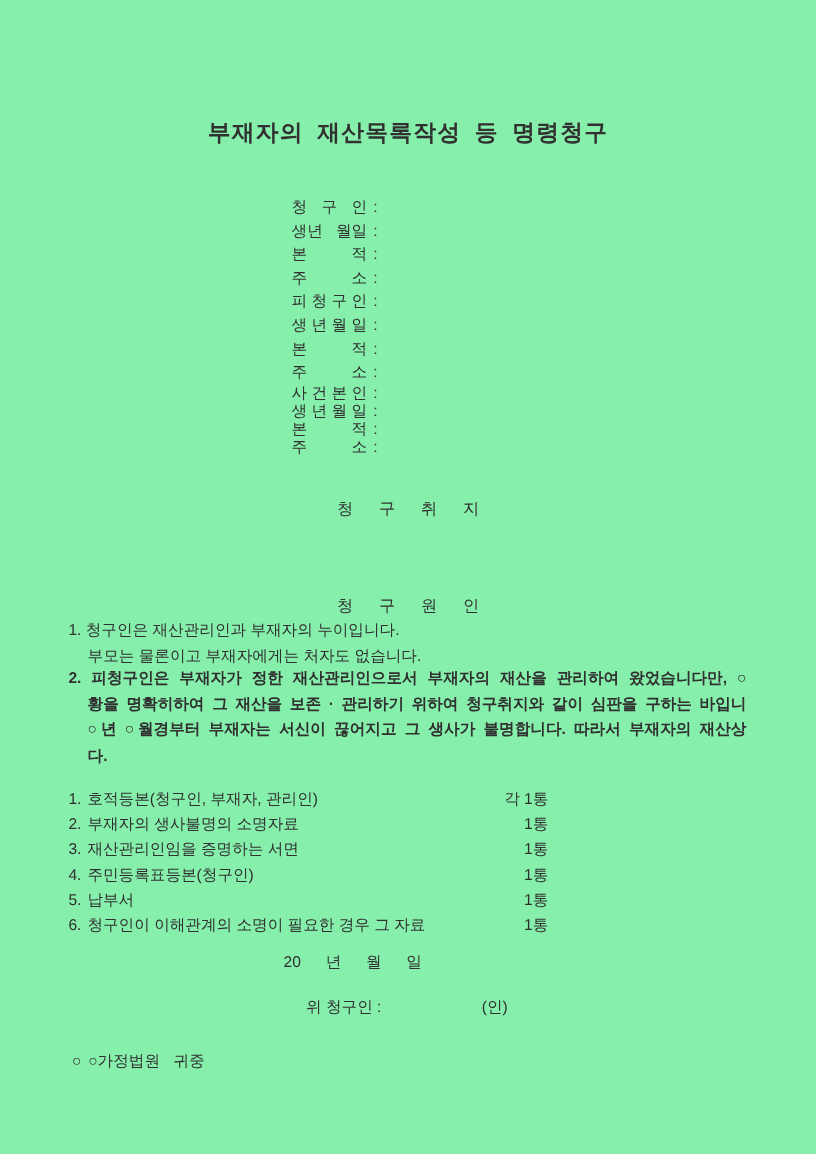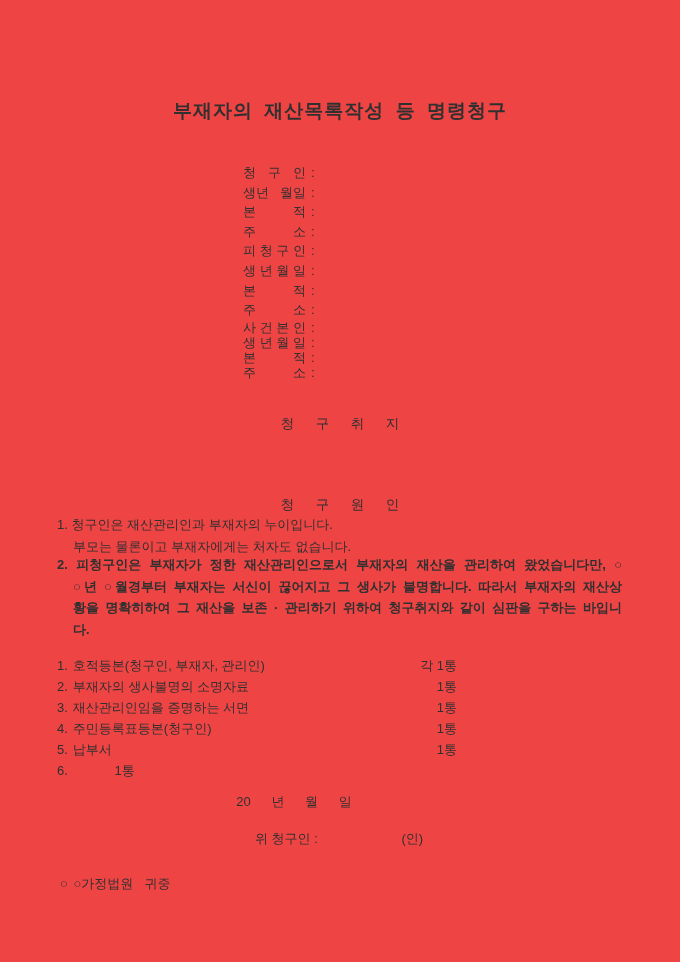--- a/index.html
+++ b/index.html
@@ -1,21 +1,21 @@
 <!DOCTYPE html>
 <html><head>
 <meta charset="utf-8">
 <style>
   html, body { margin: 0; padding: 0; background: #888; }
   .page {
     position: relative;
     width: 680px;
     height: 962px;
     margin: 0 auto;
-    background: #ef4444;
+    background: #86efac;
     color: #303030;
     font-family: "Liberation Sans", "DejaVu Sans", sans-serif;
     overflow: hidden;
   }
   .doc-title {
     position: absolute;
     top: 98px; left: 0;
     width: 680px;
     text-align: center;
     font-size: 19px;
@@ -108,22 +108,22 @@
 
   <div class="heading" style="top:496px;">청  구  원  인</div>
 
   <div class="bodyblock" style="top:514px;">
     <div>1. 청구인은 재산관리인과 부재자의 누이입니다.</div>
     <div class="indent">부모는 물론이고 부재자에게는 처자도 없습니다.</div>
   </div>
 
   <div class="bodyblock" style="top:554px;font-weight:bold;">
     <div class="jline">2. 피청구인은 부재자가 정한 재산관리인으로서 부재자의 재산을 관리하여 왔었습니다만, ○</div>
+    <div class="jline indent">황을 명확히하여 그 재산을 보존 · 관리하기 위하여 청구취지와 같이 심판을 구하는 바입니</div>
     <div class="jline indent">○년 ○월경부터 부재자는 서신이 끊어지고 그 생사가 불명합니다. 따라서 부재자의 재산상</div>
-    <div class="jline indent">황을 명확히하여 그 재산을 보존 · 관리하기 위하여 청구취지와 같이 심판을 구하는 바입니</div>
     <div class="indent">다.</div>
   </div>
 
 
   <div class="bodyblock" style="top:655px;">
     <div class="att-row">
       <span class="att-no">1.</span>
       <span class="att-label">호적등본(청구인, 부재자, 관리인)</span>
       <span class="att-count">각 1통</span>
     </div>
@@ -142,20 +142,21 @@
       <span class="att-label">주민등록표등본(청구인)</span>
       <span class="att-count">1통</span>
     </div>
     <div class="att-row">
       <span class="att-no">5.</span>
       <span class="att-label">납부서</span>
       <span class="att-count">1통</span>
     </div>
     <div class="att-row">
       <span class="att-no">6.</span>
+      <span class="att-label">청구인이 이해관계의 소명이 필요한 경우 그 자료</span>
       <span class="att-count">1통</span>
     </div>
   </div>
 
   <div class="date-line">20 년 월 일</div>
 
   <div class="sig-line">
     <span>위 청구인 :</span>
     <span class="seal">(인)</span>
   </div>

